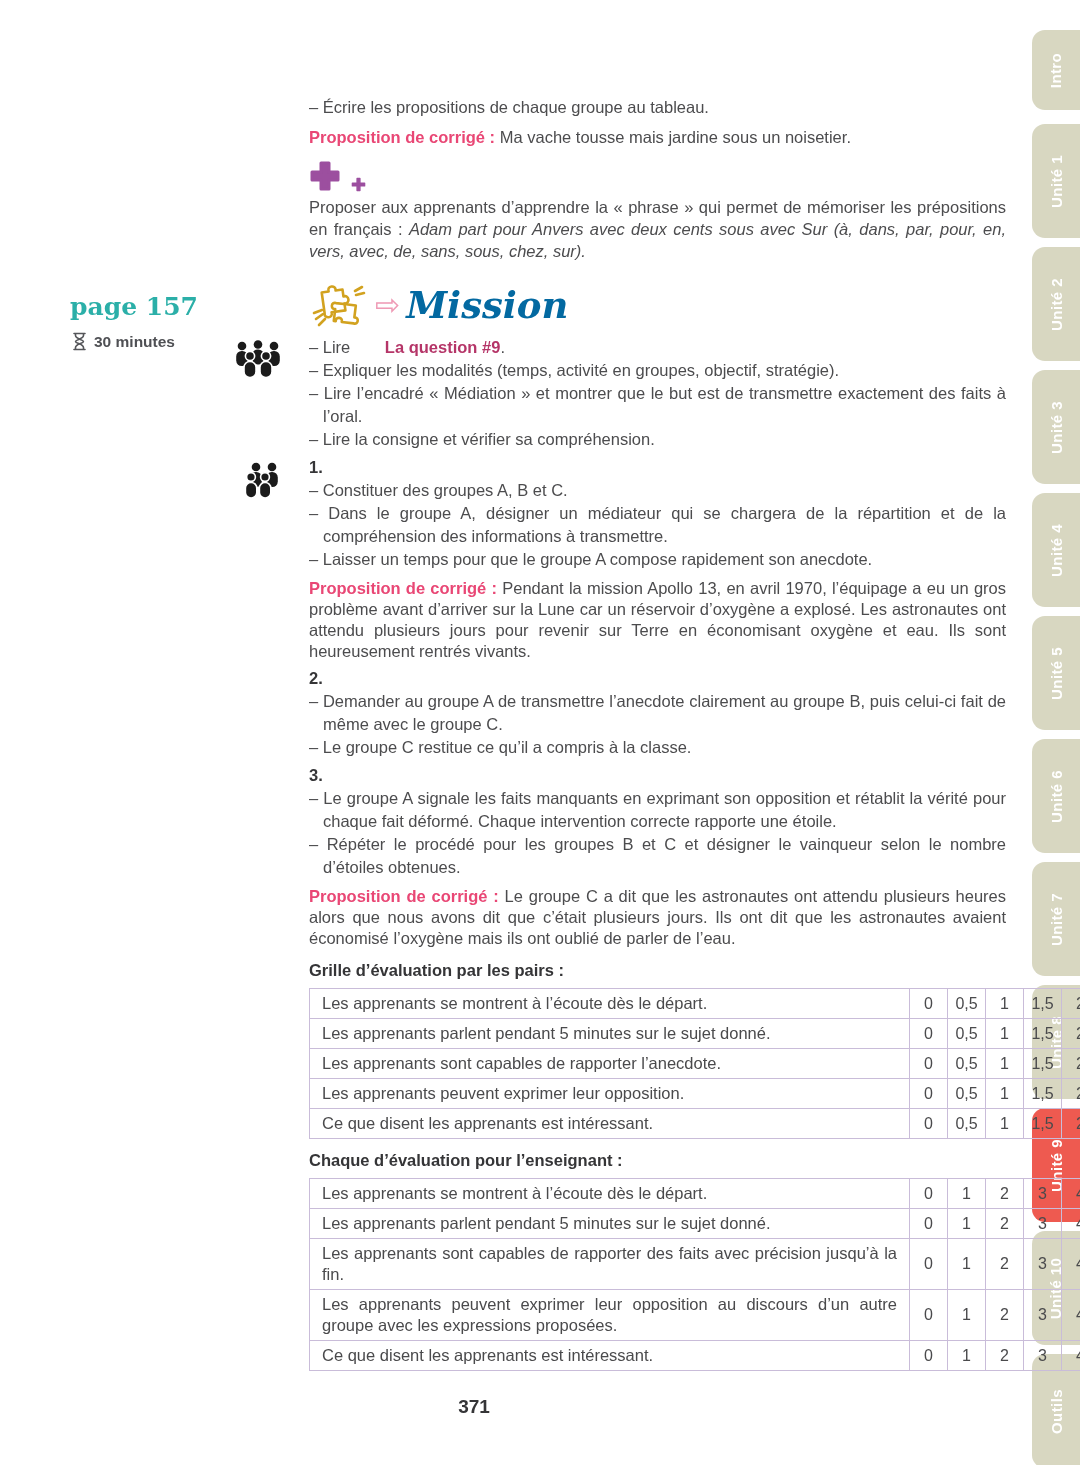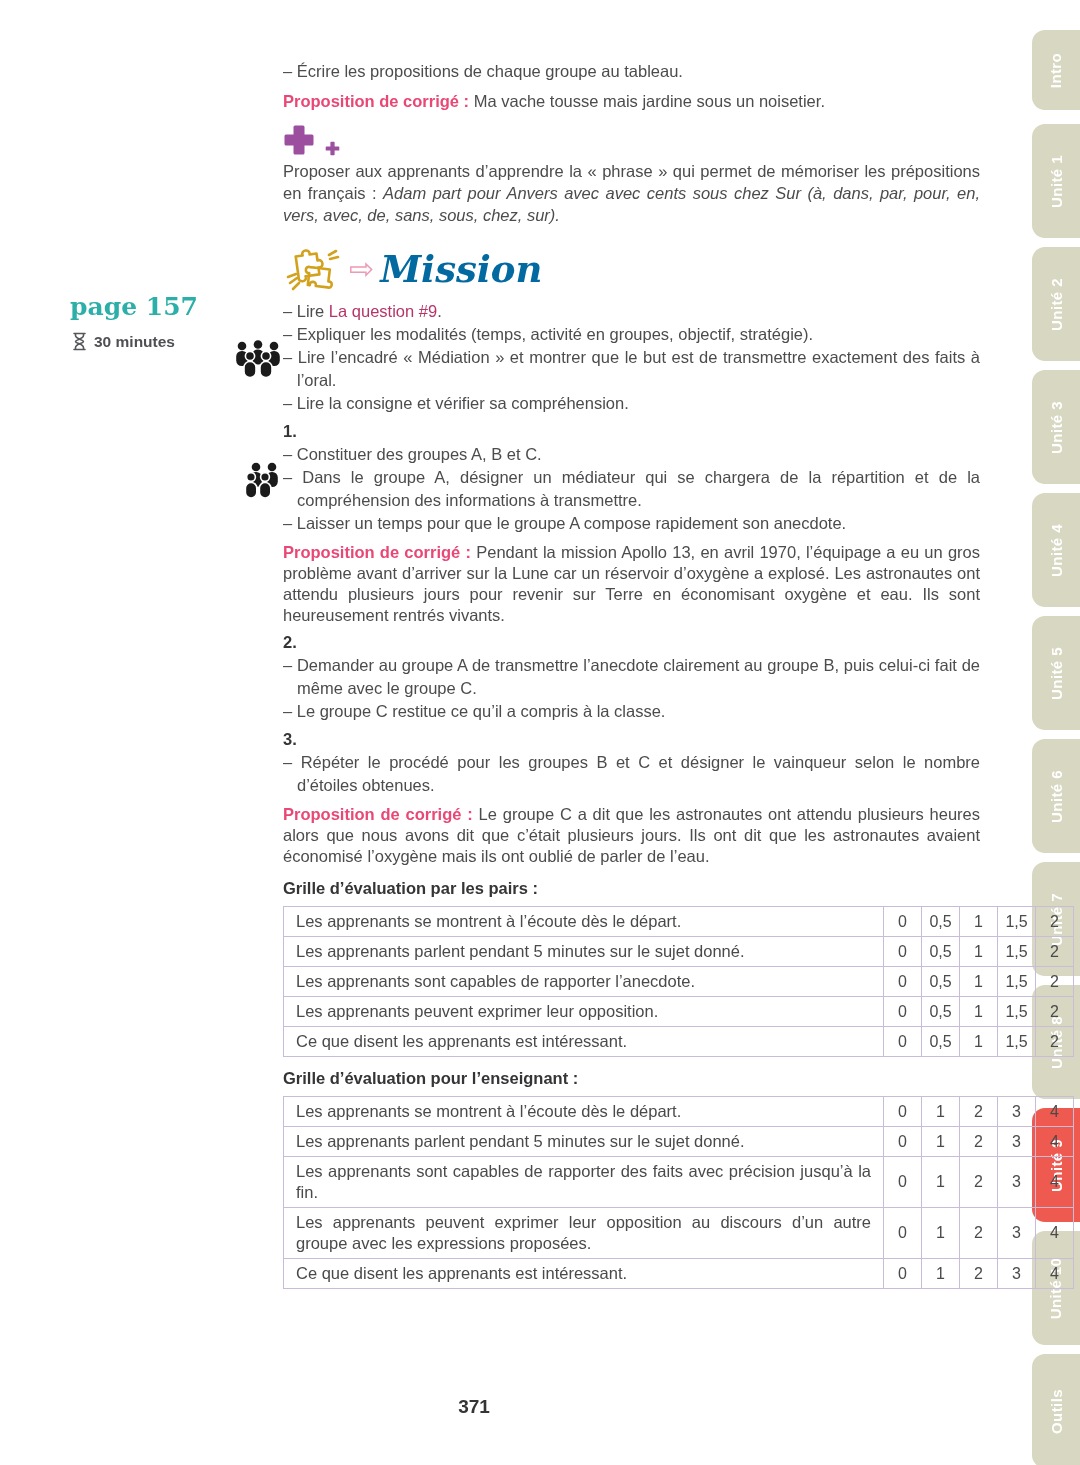--- a/index.html
+++ b/index.html
@@ -15,26 +15,26 @@
 
   
   .pageref{position:absolute;left:70px;top:292px;font-family:"DejaVu Serif",serif;
            font-weight:bold;font-size:25px;color:#2bafa8;}
   .duration{position:absolute;left:72px;top:332px;display:flex;align-items:center;gap:7px;
             font-weight:bold;font-size:15.5px;color:#4f5054;}
   .grp1{position:absolute;left:232px;top:340px;}
   .grp2{position:absolute;left:242px;top:462px;}
 
   
-  .main{position:absolute;left:283px;top:0;width:697px;padding-top:60px;font-size:16.5px;}
+  .main{position:absolute;left:309px;top:0;width:697px;padding-top:96px;font-size:16.5px;}
   p{margin:0;}
   .li{line-height:23px;text-align:justify;padding-left:14px;text-indent:-14px;}
   .para{line-height:21px;text-align:justify;}
   .pink{color:#e94775;font-weight:bold;margin-top:46px;}
-  .magenta{color:#b53568;font-weight:normal;}
+  .magenta{color:#b53568;font-weight:bold;margin-left:30px;}
   .stepnum{font-weight:bold;color:#353537;margin-top:5px;line-height:23px;}
   .c1{margin-top:8px;}
   .plusrow{margin-top:10px;display:flex;align-items:flex-end;gap:10px;height:34px;}
   .tip{margin-top:4px;line-height:22px;text-align:justify;}
   .mission-head{margin-top:16px;display:flex;align-items:center;gap:6px;height:54px;}
   .mission-title{font-family:"DejaVu Serif",serif;font-style:italic;font-weight:bold;
                  font-size:37px;color:#0369a1;line-height:40px;}
   .arrow{font-size:30px;color:#ef9ab5;line-height:30px;}
   .mlist{margin-top:4px;}
   .corrige{margin-top:7px;}
@@ -145,21 +145,21 @@
 
     <div class="plusrow">
       <svg width="32" height="32" viewBox="0 0 32 32">
         <path d="M12 3h8v9h9v8h-9v9h-8v-9H3v-8h9z" fill="#9c4f9f" stroke="#9c4f9f" stroke-width="3" stroke-linejoin="round"></path>
       </svg>
       <svg width="15" height="15" viewBox="0 0 32 32">
         <path d="M13 3h6v10h10v6H19v10h-6V19H3v-6h10z" fill="#9c4f9f" stroke="#9c4f9f" stroke-width="3" stroke-linejoin="round"></path>
       </svg>
     </div>
 
-    <p class="tip"><span>Proposer aux apprenants d’apprendre la « phrase » qui permet de mémoriser les prépositions en français : </span><span class="it">Adam part pour Anvers avec avec cents sous chez Sur (à, dans, par, pour, en, vers, avec, de, sans, sous, chez, sur).</span></p>
+    <p class="tip"><span>Proposer aux apprenants d’apprendre la « phrase » qui permet de mémoriser les prépositions en français : </span><span class="it">Adam part pour Anvers avec deux cents sous avec Sur (à, dans, par, pour, en, vers, avec, de, sans, sous, chez, sur).</span></p>
 
     <div class="mission-head">
       <svg width="60" height="52" viewBox="0 0 60 52">
         <g fill="none" stroke="#d2a21f" stroke-width="2.6" stroke-linecap="round" stroke-linejoin="round">
           <path d="M14 12h7c-1.5-6 8.5-6 7 0h7v7c6-1.5 6 8.5 0 7v7H21c1.5 6-8.5 6-7 0z" transform="rotate(-8 24 22)"></path>
           <path d="M34 26h12v12c5-1 5 7 0 6v0H34c1-5-7-5-6 0h-2V32c-5 1-5-7 0-6z" transform="rotate(7 42 33)"></path>
           <path d="M7 40l7-5M5 34l8-3M10 46l6-6"></path>
           <path d="M53 8l-7 4M55 14l-8 2"></path>
         </g>
       </svg>
@@ -184,20 +184,21 @@
     <p class="para corrige"><span class="pink">Proposition de corrigé :</span><span> Pendant la mission Apollo 13, en avril 1970, l’équipage a eu un gros problème avant d’arriver sur la Lune car un réservoir d’oxygène a explosé. Les astronautes ont attendu plusieurs jours pour revenir sur Terre en économisant oxygène et eau. Ils sont heureusement rentrés vivants.</span></p>
 
     <p class="stepnum">2.</p>
     <div>
       <p class="li">– Demander au groupe A de transmettre l’anecdote clairement au groupe B, puis celui-ci fait de même avec le groupe C.</p>
       <p class="li">– Le groupe C restitue ce qu’il a compris à la classe.</p>
     </div>
 
     <p class="stepnum">3.</p>
     <div>
+      <p class="li">– Le groupe A signale les faits manquants en exprimant son opposition et rétablit la vérité pour chaque fait déformé. Chaque intervention correcte rapporte une étoile.</p>
       <p class="li">– Répéter le procédé pour les groupes B et C et désigner le vainqueur selon le nombre d’étoiles obtenues.</p>
     </div>
 
     <p class="para corrige"><span class="pink">Proposition de corrigé :</span><span> Le groupe C a dit que les astronautes ont attendu plusieurs heures alors que nous avons dit que c’était plusieurs jours. Ils ont dit que les astronautes avaient économisé l’oxygène mais ils ont oublié de parler de l’eau.</span></p>
 
     <p class="grid-title">Grille d’évaluation par les pairs :</p>
     <table class="grid">
       <tbody>
           <tr>
             <td class="stmt">Les apprenants se montrent à l’écoute dès le départ.</td>
@@ -235,21 +236,21 @@
             <td class="stmt">Ce que disent les apprenants est intéressant.</td>
             <td class="sc">0</td>
             <td class="sc">0,5</td>
             <td class="sc">1</td>
             <td class="sc">1,5</td>
             <td class="sc">2</td>
           </tr>
     </tbody>
       </table>
 
-    <p class="grid-title">Grille d’évaluation pour l’enseignant :</p>
+    <p class="grid-title">Chaque d’évaluation pour l’enseignant :</p>
     <table class="grid">
       <tbody>
           <tr>
             <td class="stmt">Les apprenants se montrent à l’écoute dès le départ.</td>
             <td class="sc">0</td>
             <td class="sc">1</td>
             <td class="sc">2</td>
             <td class="sc">3</td>
             <td class="sc">4</td>
           </tr>

